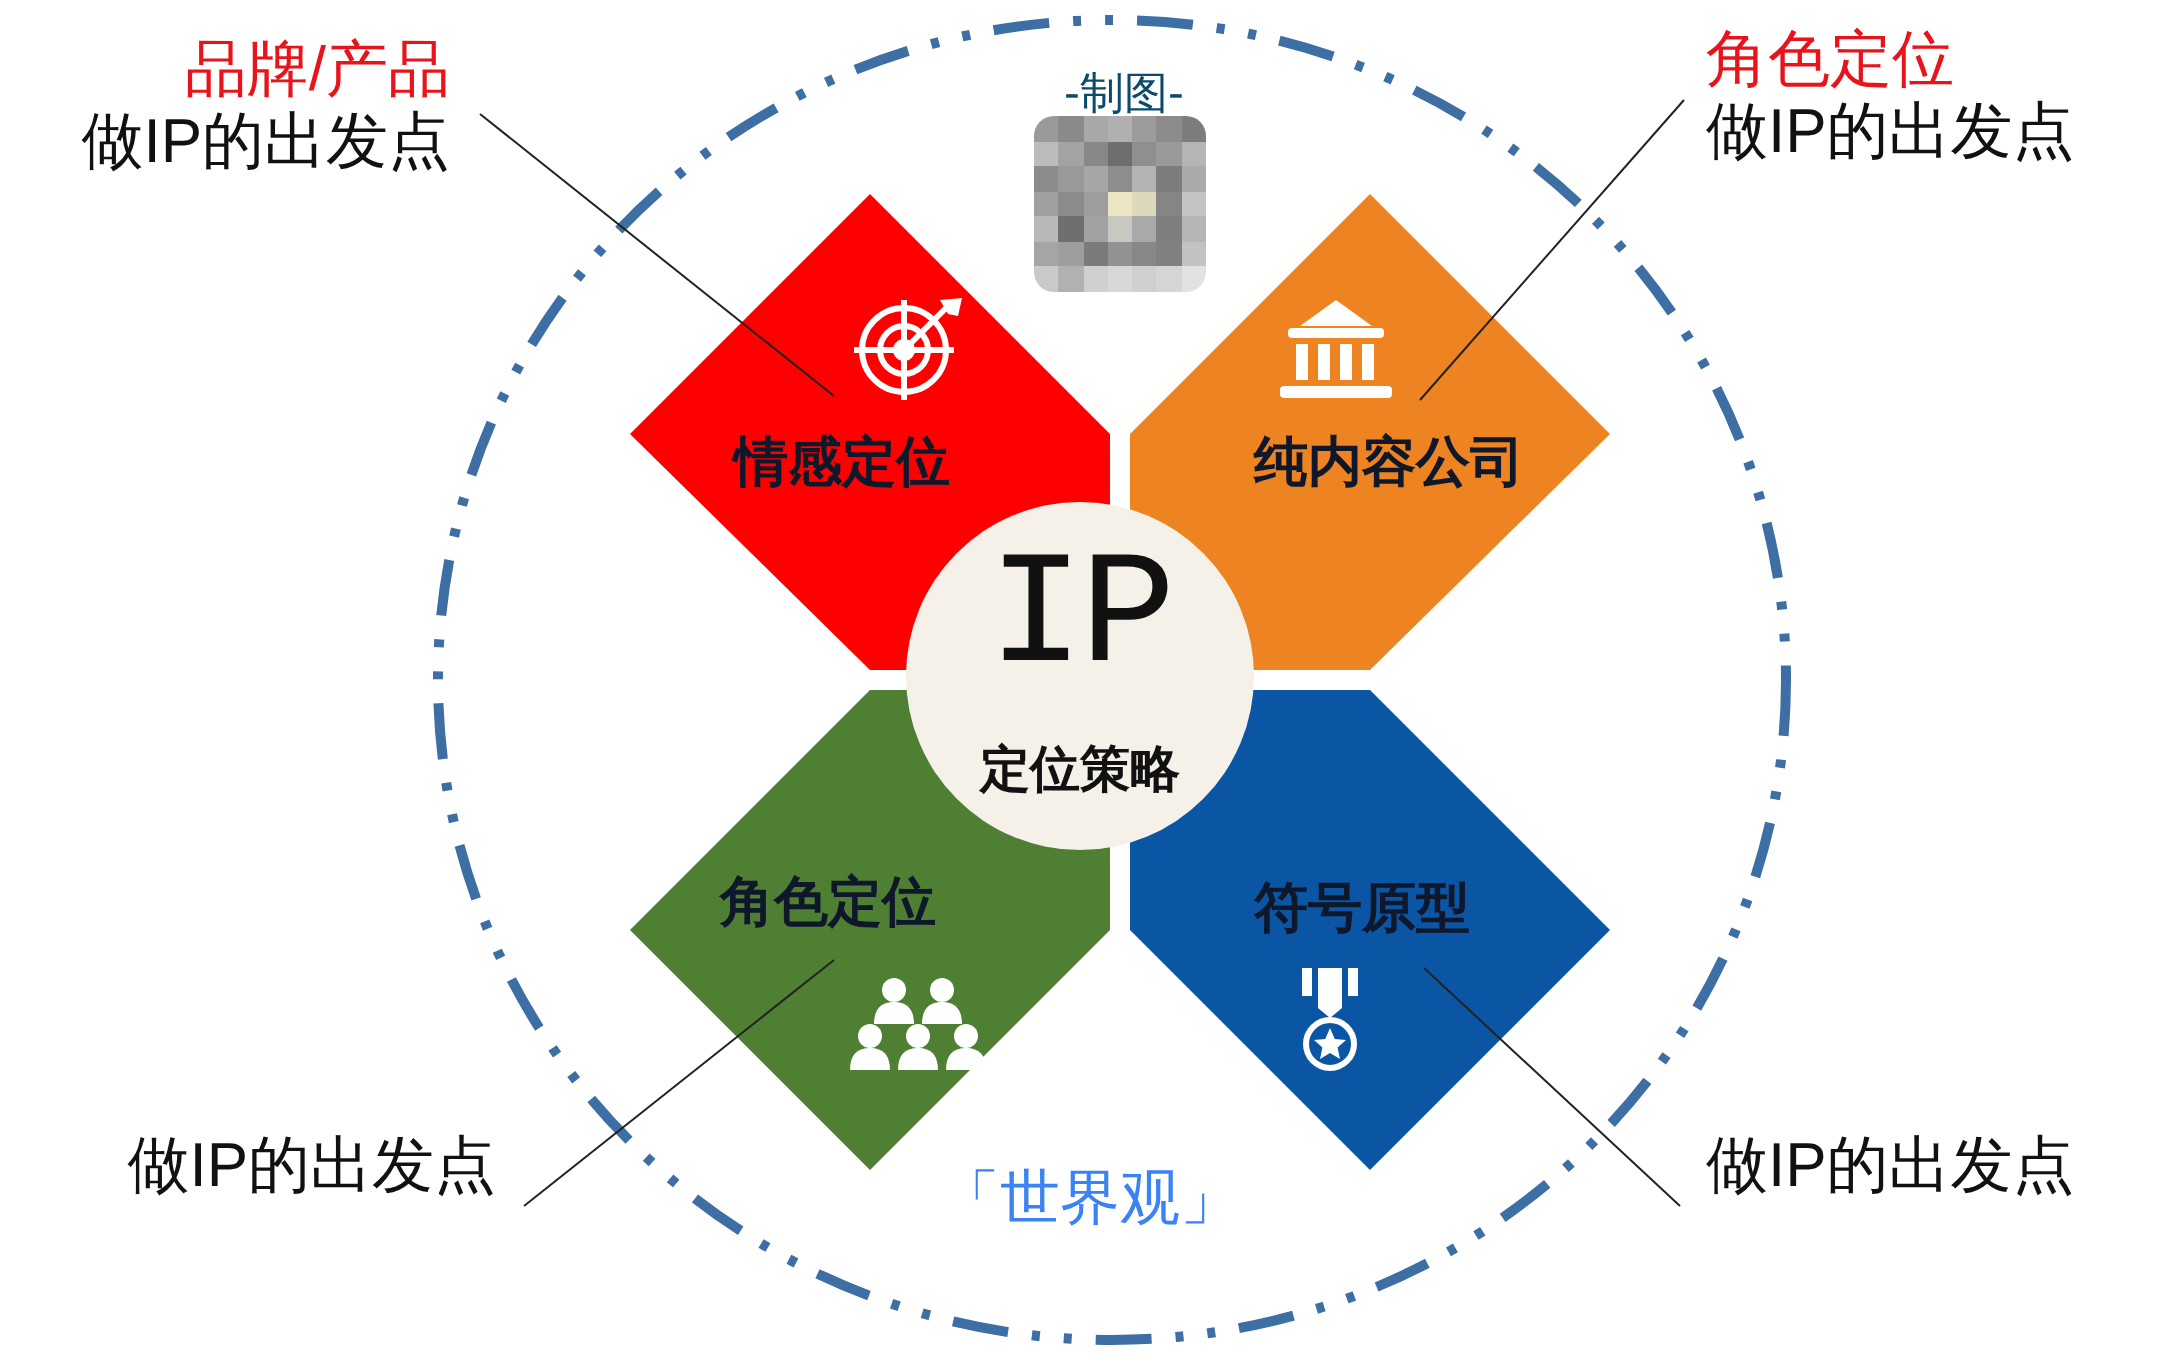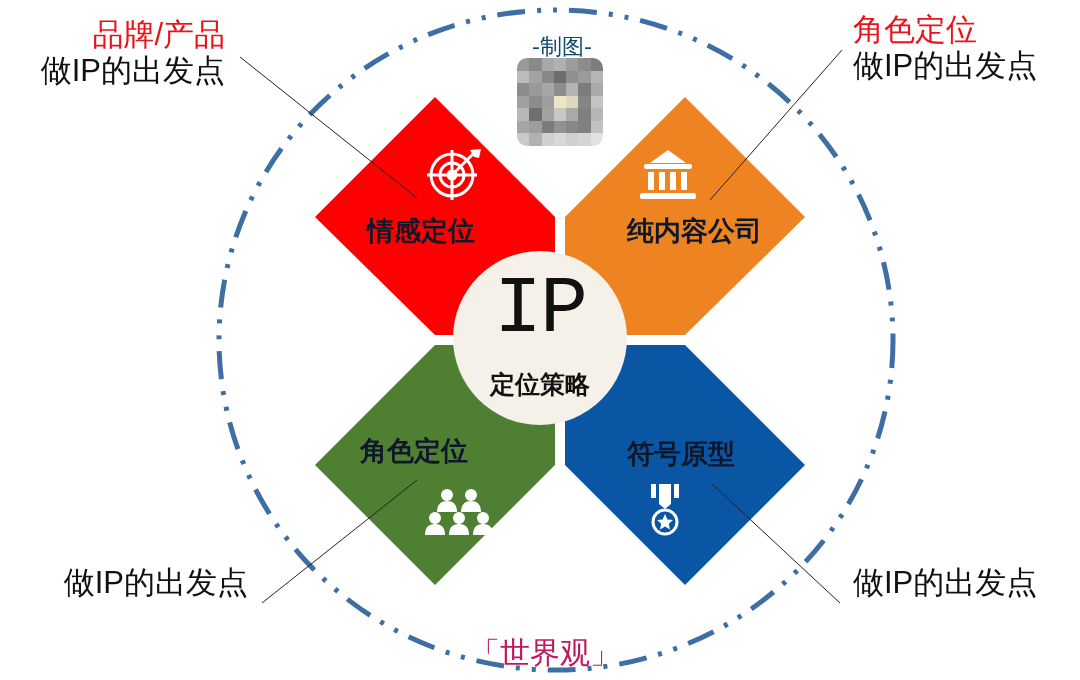--- a/index.html
+++ b/index.html
@@ -8,21 +8,21 @@
   .label { position:absolute; font-family:Liberation Sans, sans-serif; line-height:1.15; }
   .label .hl { color:#e8141b; font-size:31px; display:block; }
   .label .sub { color:#111111; font-size:31px; display:block; }
   .label.left { text-align:right; }
   .label.right { text-align:left; }
   .quad-title { position:absolute; color:#0f172a; font-weight:bold; font-size:27px; font-family:"DejaVu Sans", sans-serif; white-space:nowrap; }
   .center-ip { position:absolute; left:470px; top:270px; width:140px; text-align:center; font-family:Liberation Mono, monospace; font-size:80px; color:#111; line-height:1; letter-spacing:-2px; }
   .center-sub { position:absolute; left:470px; top:368px; width:140px; text-align:center; font-weight:bold; font-size:25px; color:#111; }
   .maker { position:absolute; left:522px; top:32px; width:80px; text-align:center; font-size:22px; color:#0c4a6e; }
   .qr { position:absolute; left:517px; top:58px; width:86px; height:88px; border-radius:10px; overflow:hidden; display:grid; grid-template-columns:repeat(7,1fr); grid-template-rows:repeat(7,1fr); }
-  .worldview { position:absolute; left:470px; top:633px; width:150px; text-align:center; font-size:30px; color:#be185d; }
+  .worldview { position:absolute; left:470px; top:579px; width:150px; text-align:center; font-size:30px; color:#3b82f6; }
 </style>
 </head>
 <body>
 
 <svg class="base" width="1080" height="680" viewBox="0 0 1080 680">
 
   <ellipse cx="556" cy="340" rx="337" ry="330" fill="none" stroke="#3d6ea4" stroke-width="5" stroke-dasharray="28 12 4 12 4 12" stroke-linecap="butt"></ellipse>
 
   <polygon points="435,97 555,217 555,335 435,335 315,217" fill="#fe0000"></polygon>
   <polygon points="685,97 805,217 685,335 565,335 565,217" fill="#ee8421"></polygon>

